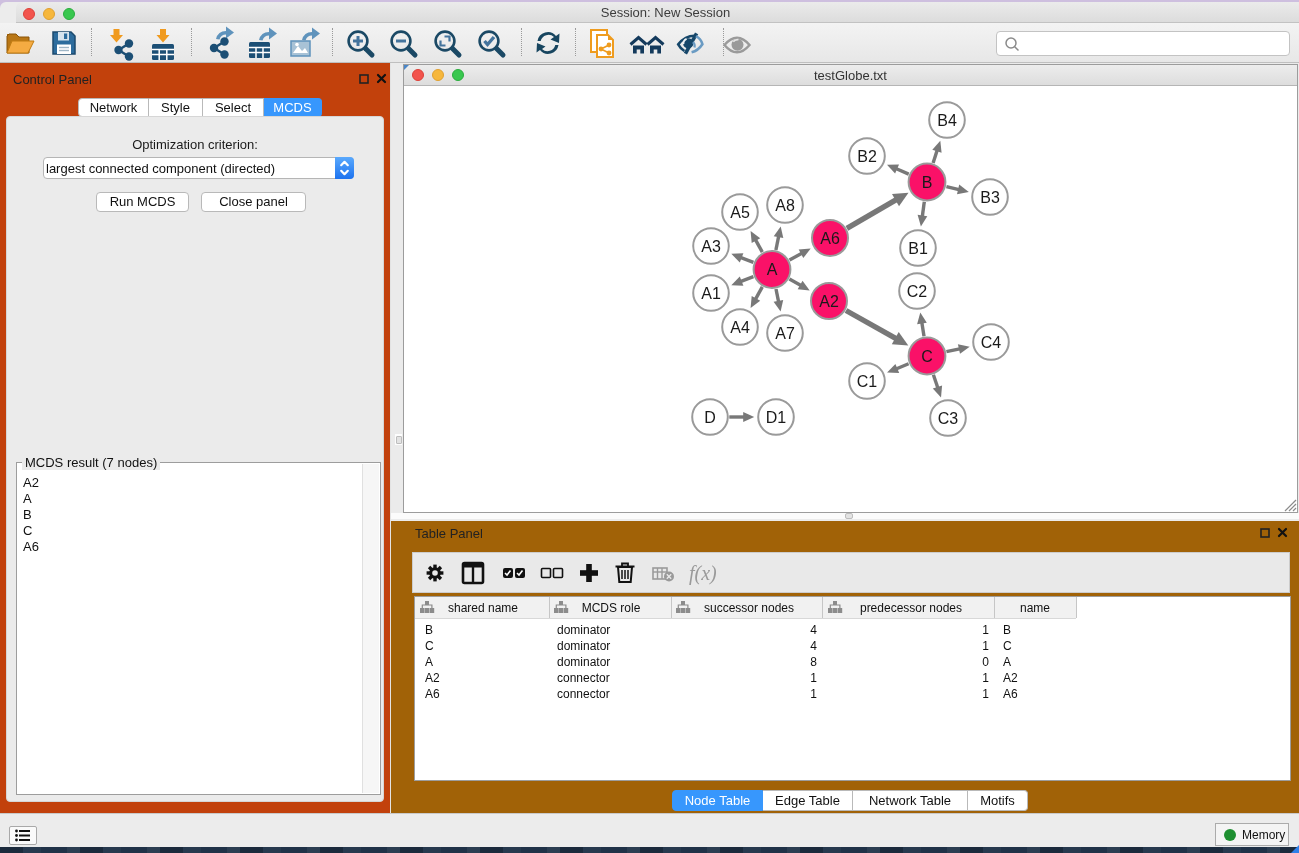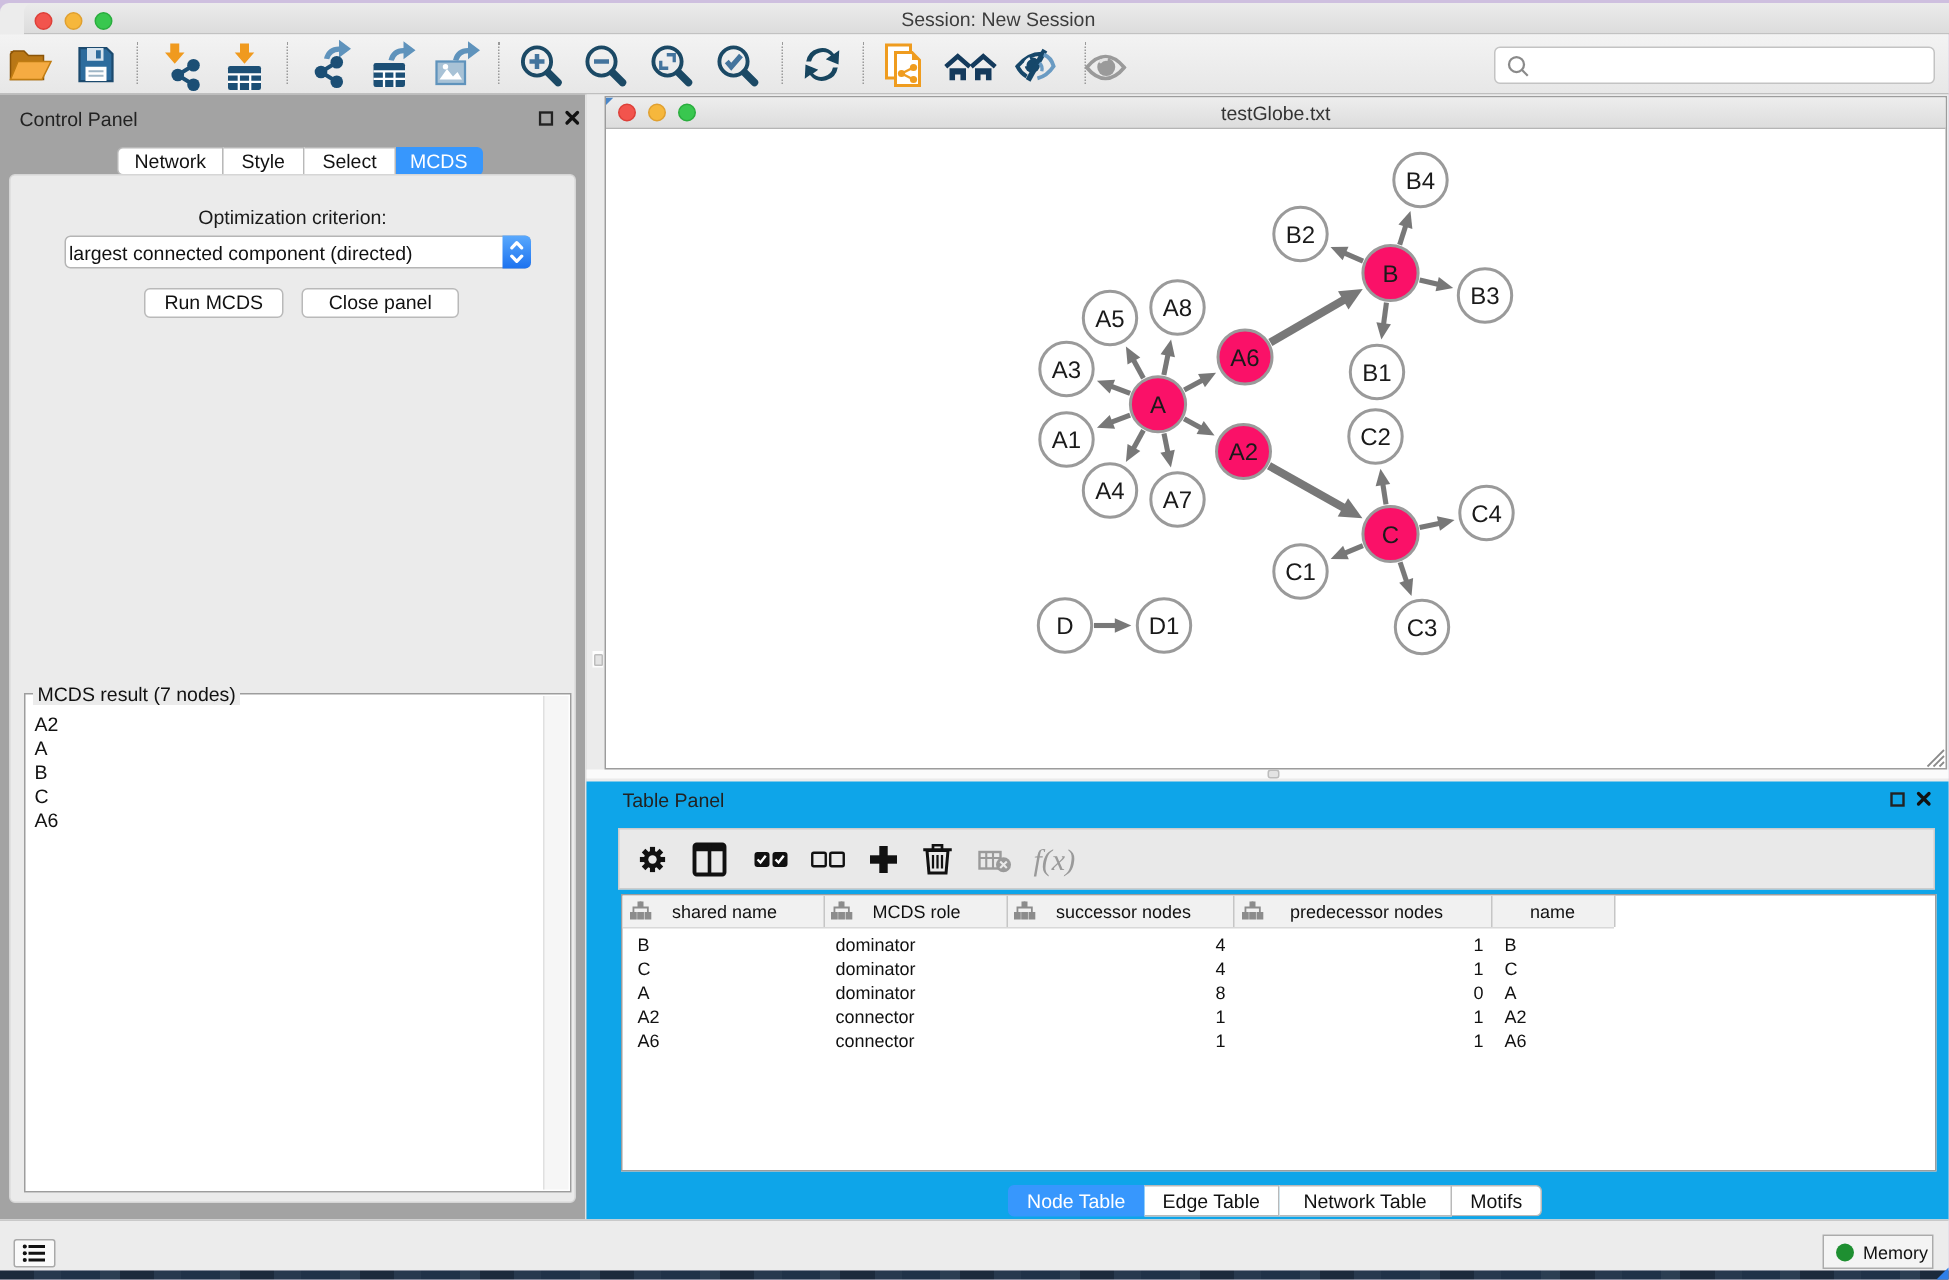--- a/index.html
+++ b/index.html
@@ -21,21 +21,21 @@
 .tl { position:absolute; top:6px; width:12px; height:12px; border-radius:50%; }
 
 #toolbar { position:absolute; left:0; top:21px; width:1299px; height:40px;
   background:linear-gradient(#f3f3f3,#e7e7e7); border-bottom:1px solid #bfbfbf; }
 .tsep { position:absolute; top:5px; height:28px; width:0;
   border-left:1px dotted #9a9a9a; }
 #search { position:absolute; left:996px; top:8px; width:294px; height:25px;
   background:#fff; border:1px solid #c3c3c3; border-radius:4px; }
 
 #cpanel { position:absolute; left:0; top:61px; width:391px; height:750px;
-  background:#a3a3a3; border-right:1px solid #e3e3e3; }
+  background:#c2410c; border-right:1px solid #e3e3e3; }
 #cpanel .hdr { position:absolute; left:13px; top:9px; font-size:13px; color:#222; }
 .hdricons { position:absolute; top:9px; font-size:12px; color:#111; }
 
 .tabrow { position:absolute; display:flex; }
 .tab { height:19px; line-height:18px; font-size:13px; text-align:center;
   background:#fff; border:1px solid #b9b9b9; border-left:none; color:#111; }
 .tab.first { border-left:1px solid #b9b9b9; border-radius:4px 0 0 4px; }
 .tab.last { border-radius:0 4px 4px 0; }
 .tab.sel { background:#3797fd; color:#fff; border-color:#3797fd; }
 #cpcontent { position:absolute; left:6px; top:53px; width:378px; height:686px;
@@ -63,21 +63,21 @@
   background:#ebebeb; }
 
 #netwin { position:absolute; left:403px; top:62px; width:895px; height:449px;
   background:#fff; border:1px solid #9c9c9c; }
 #nettitle { position:absolute; left:0; top:0; width:100%; height:21px;
   background:linear-gradient(#ededed,#dddddd); border-bottom:1px solid #b5b5b5; }
 #nettitle .title { position:absolute; left:0; right:0; top:3px; text-align:center;
   font-size:13px; color:#333; }
 
 #tpanel { position:absolute; left:391px; top:519px; width:908px; height:292px;
-  background:#0ea5e9; }
+  background:#a16207; }
 #tpanel .hdr { position:absolute; left:24px; top:5px; font-size:13px; color:#222; }
 #ttoolbar { position:absolute; left:21px; top:31px; width:878px; height:41px;
   background:#e9e9e9; border:1px solid #cccccc; }
 #tablearea { position:absolute; left:23px; top:75px; width:877px; height:185px;
   background:#fff; border:1px solid #9d9d9d; }
 #ttabs { position:absolute; left:281px; top:269px; display:flex; }
 .ttab { height:21px; line-height:20px; font-size:13px; text-align:center;
   background:#fff; border:1px solid #b9b9b9; border-left:none; color:#111; }
 
 #statusbar { position:absolute; left:0; top:811px; width:1299px; height:34px;

